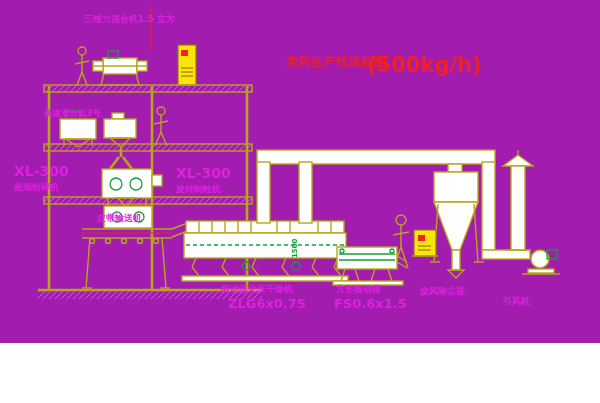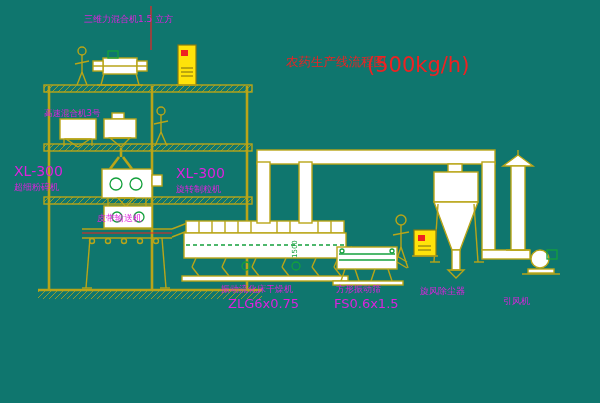--- a/index.html
+++ b/index.html
@@ -1,16 +1,16 @@
 <!DOCTYPE html>
 <html><head>
 <meta charset="utf-8">
 <style>
   html,body{margin:0;padding:0;background:#ffffff;}
-  .stage{position:relative;width:600px;height:403px;background:#0f766e;overflow:hidden;}
+  .stage{position:relative;width:600px;height:343px;background:#a21caf;overflow:hidden;font-weight:bold;}
   svg{display:block;}
   .ln   {stroke:#b9a518;fill:none;stroke-width:1.4;}
   .lnw  {stroke:#b9a518;fill:none;stroke-width:2.6;}
   .fillw{fill:#ffffff;stroke:#b9a518;stroke-width:1.4;}
   .beam {fill:url(#hatch);stroke:#b9a518;stroke-width:1.4;}
   .grn  {stroke:#14a03c;fill:none;stroke-width:1.3;}
   .redln{stroke:#ee2222;fill:none;stroke-width:1.2;}
   .redf {fill:#ee2222;stroke:none;}
   .panel{fill:#ffe30a;stroke:#8a7a10;stroke-width:1.2;}
   .louvre{stroke:#7a6a10;fill:none;stroke-width:1;}

